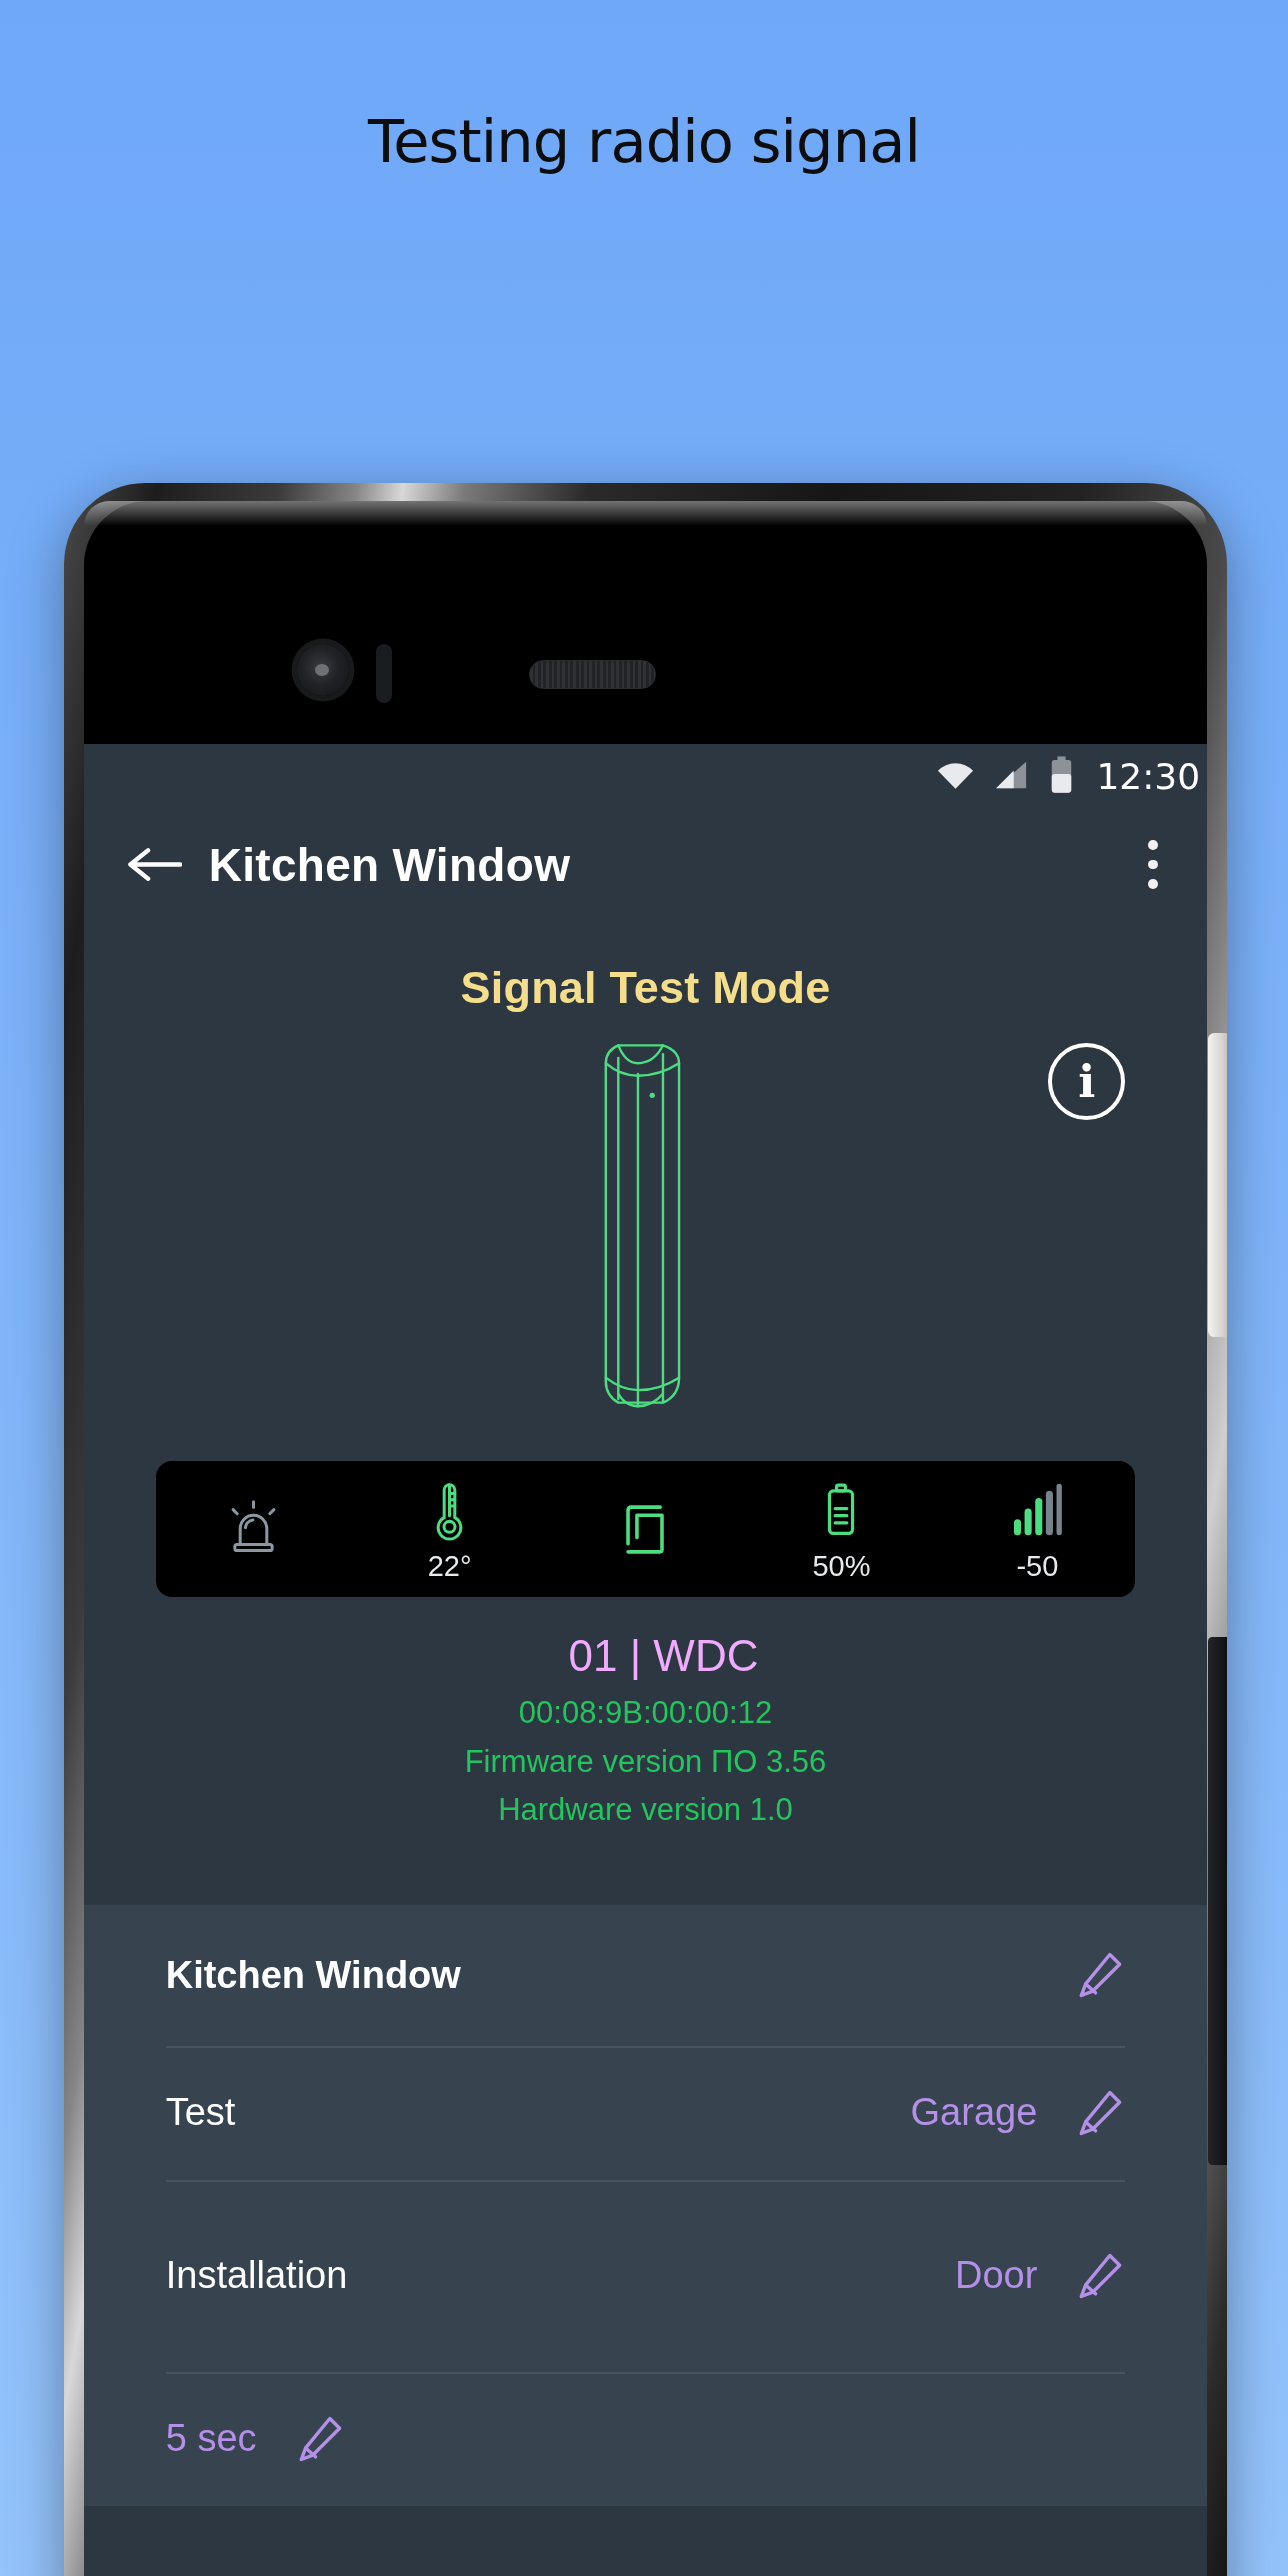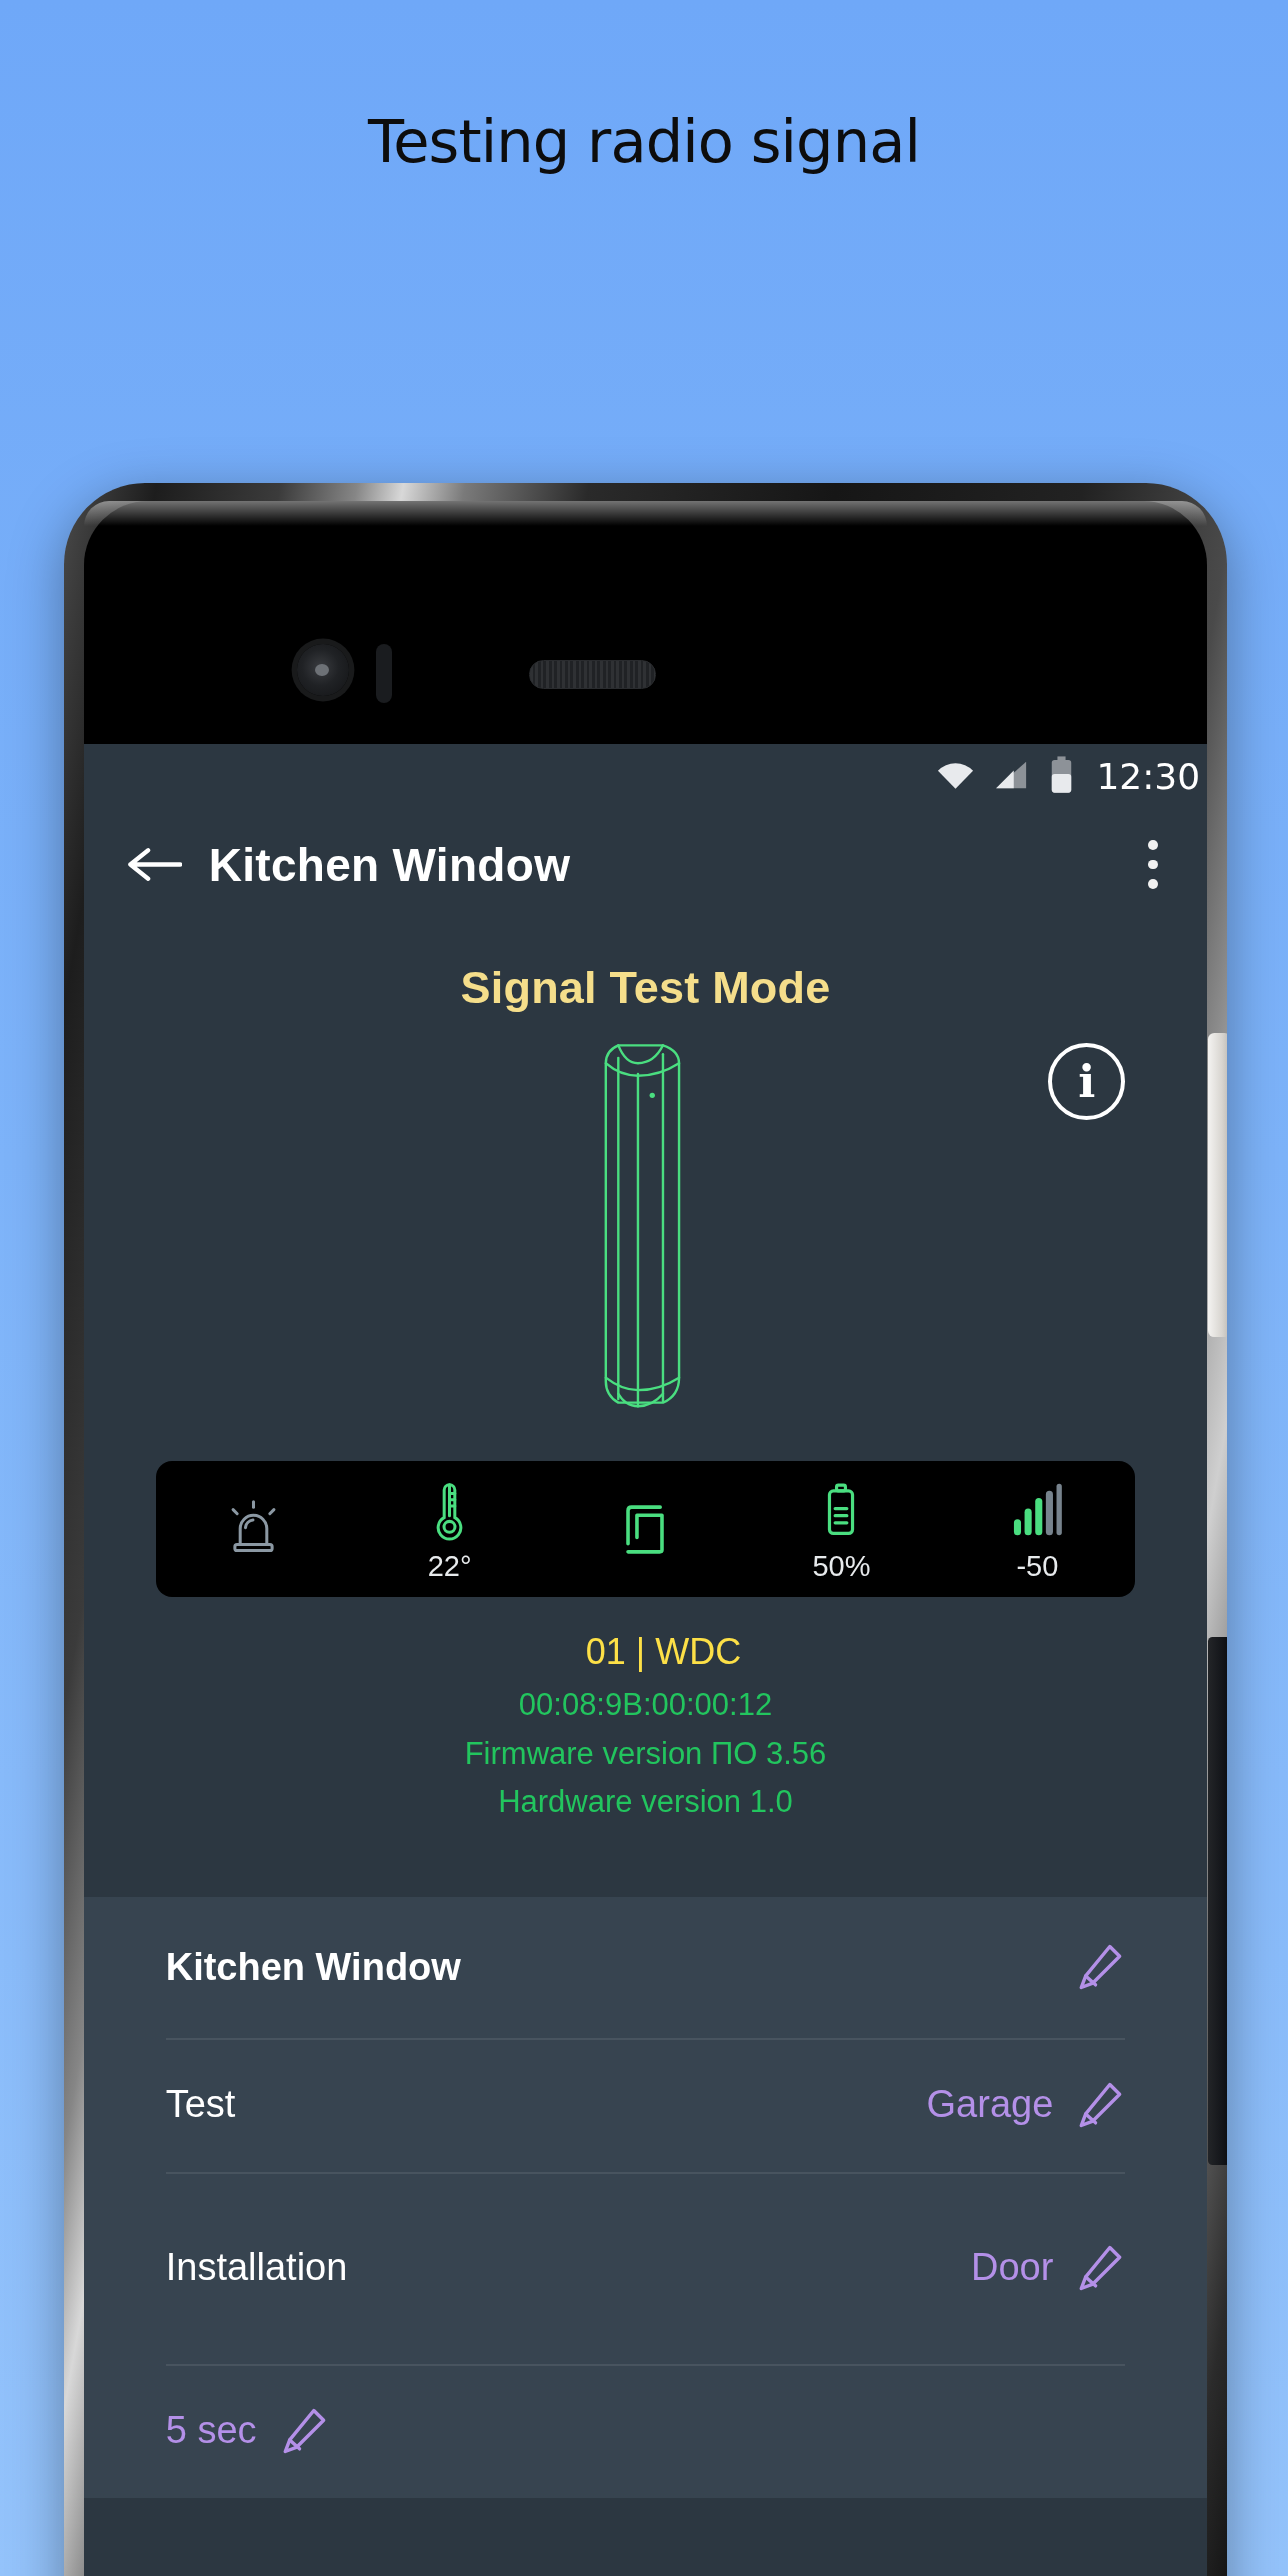--- a/index.html
+++ b/index.html
@@ -122,36 +122,36 @@
     background:#000000; display:flex; align-items:center;
   }
   .stat { flex:1; display:flex; flex-direction:column; align-items:center;
           justify-content:center; gap:5.4px; height:100%; }
   .stat .ico { height:70px; display:flex; align-items:center; justify-content:center; }
   .stat .val { font-size:29px; color:#e7eaec; font-weight:500; }
   .stat.no-val .ico { margin-top:0; }
 
   
   #device-meta { text-align:center; padding:34px 0 41px; }
-  #device-meta .m1 { font-size:36px; color:#fde047; margin-bottom:14.3px;padding-left:36px; }
+  #device-meta .m1 { font-size:44px; color:#f0abfc; margin-bottom:14.3px;padding-left:36px; }
   #device-meta .m { font-size:31px; color:#22c55e; margin-bottom:12.5px; }
 
   
   #settings { background:#374450; }
   .row {
     display:flex; align-items:center; padding:0 82px;
     height:134px; position:relative;
   }
   .row + .row:before {
     content:""; position:absolute; left:82px; right:82px; top:0;
     height:1.8px; background:rgba(255,255,255,.085);
   }
   .row .label { font-size:38px; color:#fff; flex:1; }
   .row.title .label { font-weight:700; }
-  .row .value { font-size:38px; color:#b490e8; margin-right:22px; }
+  .row .value { font-size:38px; color:#b490e8; margin-right:38px; }
   .pencil { width:50px; height:50px; flex:none; }
 </style>
 </head>
 <body>
 
 <div id="caption">Testing radio signal</div>
 
 <div id="phone">
   <div id="phone-inner">
     <div id="bezel-gloss"></div>

